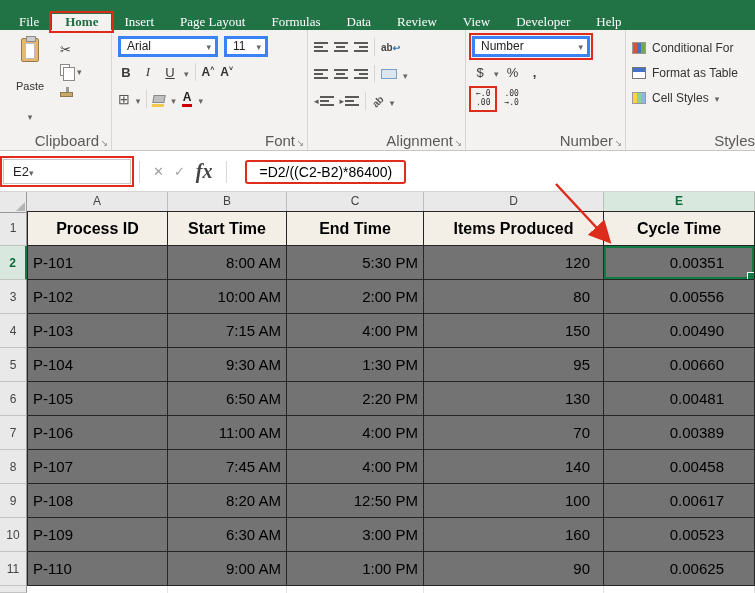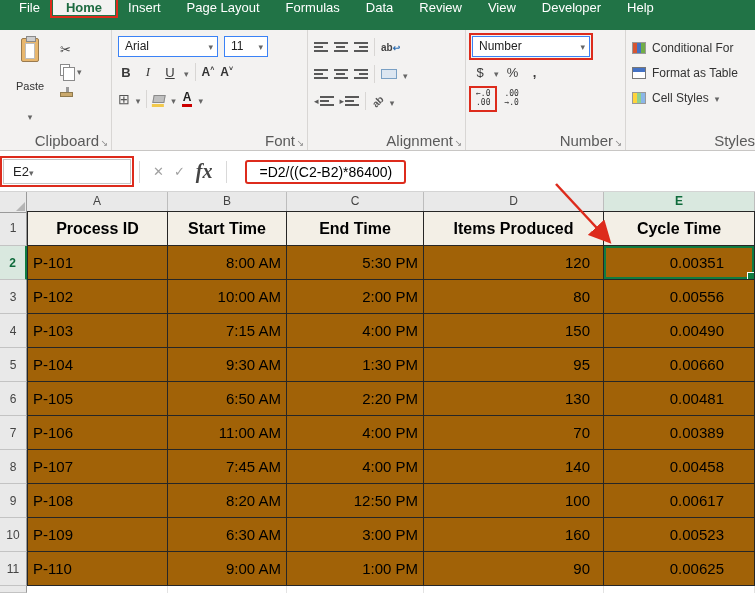--- a/index.html
+++ b/index.html
@@ -1,34 +1,34 @@
 <!DOCTYPE html>
 <html><head>
 <meta charset="utf-8">
 <style>
   * { margin:0; padding:0; box-sizing:border-box; }
   html,body { width:755px; height:593px; }
   body { font-family:"Liberation Sans",sans-serif; background:#fff; }
   #app { position:relative; width:755px; height:593px; overflow:hidden; background:#fff; }
 
   
-  .menubar { position:absolute; top:0; left:0; right:0; height:30px; background:#217346; display:flex; align-items:flex-start; padding-left:6px; }
+  .menubar { position:absolute; top:0; left:0; right:0; height:30px; background:#217346; display:flex; align-items:flex-end; padding-left:6px;font-family:Liberation Serif, serif; }
   .tab { color:#fff; font-size:13px; padding:0 13px; display:flex; align-items:center; cursor:default; white-space:nowrap; }
   .tab.active { background:#f3f2f1; color:#1e6b41; font-weight:700; }
   .red-box { outline:2px solid #dd2b1c; outline-offset:1px; z-index:40; }
 
   
   .ribbon { position:absolute; top:30px; left:0; right:0; height:121px; background:#f3f2f1; border-bottom:1px solid #c8c6c4; display:flex; }
   .group { position:relative; border-right:1px solid #d8d6d4; padding:5px 6px 16px 6px; height:100%; }
   .grp-label { position:absolute; bottom:1px; left:0; right:12px; text-align:right; font-size:15px; color:#5a5a5a; }
   .launcher { position:absolute; bottom:2px; right:3px; font-size:9px; color:#8a8a8a; }
   .launcher::after { content:"↘"; }
   .rrow { display:flex; align-items:center; gap:6px; height:24px; margin-bottom:3px; }
   .caret::after { content:"▾"; font-size:9px; color:#666; }
-  .combo { height:21px; background:#fff; border:1px solid #3b82f6; font-size:12px; color:#222; display:flex; align-items:center; justify-content:space-between; padding:0 4px 0 6px; }
+  .combo { height:21px; background:#fff; border:3px solid #3b82f6; font-size:12px; color:#222; display:flex; align-items:center; justify-content:space-between; padding:0 4px 0 6px; }
   .fbtn { font-size:13px; color:#3b3b3b; min-width:16px; text-align:center; }
 
   
   .g-clipboard { width:112px; display:flex; }
   .paste-btn { width:48px; display:flex; flex-direction:column; align-items:center; font-size:11px; color:#333; padding-top:3px; gap:18px; }
   .clipboard-icon { position:relative; width:18px; height:24px; background:#e8b76e; border:1px solid #9a7b4f; border-radius:2px; }
   .clipboard-icon::before { content:""; position:absolute; left:3px; top:4px; right:3px; bottom:2px; background:#fff; border:1px solid #bdbdbd; }
   .clipboard-icon::after { content:""; position:absolute; top:-3px; left:4px; width:8px; height:4px; background:#cfcfcf; border:1px solid #8a8a8a; }
   .clip-col { display:flex; flex-direction:column; gap:5px; padding-top:6px; margin-left:6px; }
   .clip-col > div { display:flex; align-items:center; gap:3px; height:16px; }
@@ -91,21 +91,21 @@
   .grid-cols { display:grid; grid-template-columns:27px 141px 119px 137px 180px 151px; }
   .hdr-row { height:19px; }
   .corner { background:#e9e9e9; border-right:1px solid #9a9a9a; border-bottom:1px solid #9a9a9a; position:relative; }
   .corner::after { content:""; position:absolute; right:1px; bottom:1px; border-left:9px solid transparent; border-bottom:9px solid #b5b5b5; }
   .col-hdr { background:#e9e9e9; border-right:1px solid #bdbdbd; border-bottom:1px solid #9a9a9a; text-align:center; font-size:12px; line-height:19px; color:#444; }
   .col-hdr.sel { background:#d9e8df; color:#0f6b3c; border-bottom:2px solid #107c41; font-weight:bold; }
   .grid-row { height:34px; }
   .grid-row.table-hdr { height:35px; }
   .row-hdr { background:#e9e9e9; border-right:1px solid #9a9a9a; border-bottom:1px solid #c3c3c3; display:flex; align-items:center; justify-content:center; font-size:12px; color:#444; }
   .row-hdr.sel { background:#d9e8df; color:#0f6b3c; border-right:2px solid #107c41; font-weight:bold; }
-  .cell { background:#a16207; border-right:1px solid #262626; border-bottom:1px solid #262626; font-size:15px; color:#000; display:flex; align-items:center; justify-content:flex-end; padding:0 5px; overflow:hidden; }
+  .cell { background:#737373; border-right:1px solid #262626; border-bottom:1px solid #262626; font-size:15px; color:#000; display:flex; align-items:center; justify-content:flex-end; padding:0 5px; overflow:hidden; }
   .cell.col0 { justify-content:flex-start; border-left:1px solid #262626; }
   .cell.col3 { padding-right:13px; }
   .cell.col4 { padding-right:30px; }
   .table-hdr .cell { font-weight:bold; justify-content:center; background:#f3efe6; font-size:16px; border-top:1px solid #262626; padding:0 2px; }
   .cell.selected { box-shadow:inset 0 0 0 2px #107c41; position:relative; z-index:5; }
   .cell.selected::after { content:""; position:absolute; right:-1px; bottom:-1px; width:6px; height:6px; background:#107c41; border:1px solid #fff; }
   .partial { height:7px; overflow:hidden; }
   .pcell { background:#fff; border-right:1px solid #e3e3e3; }
 
   

